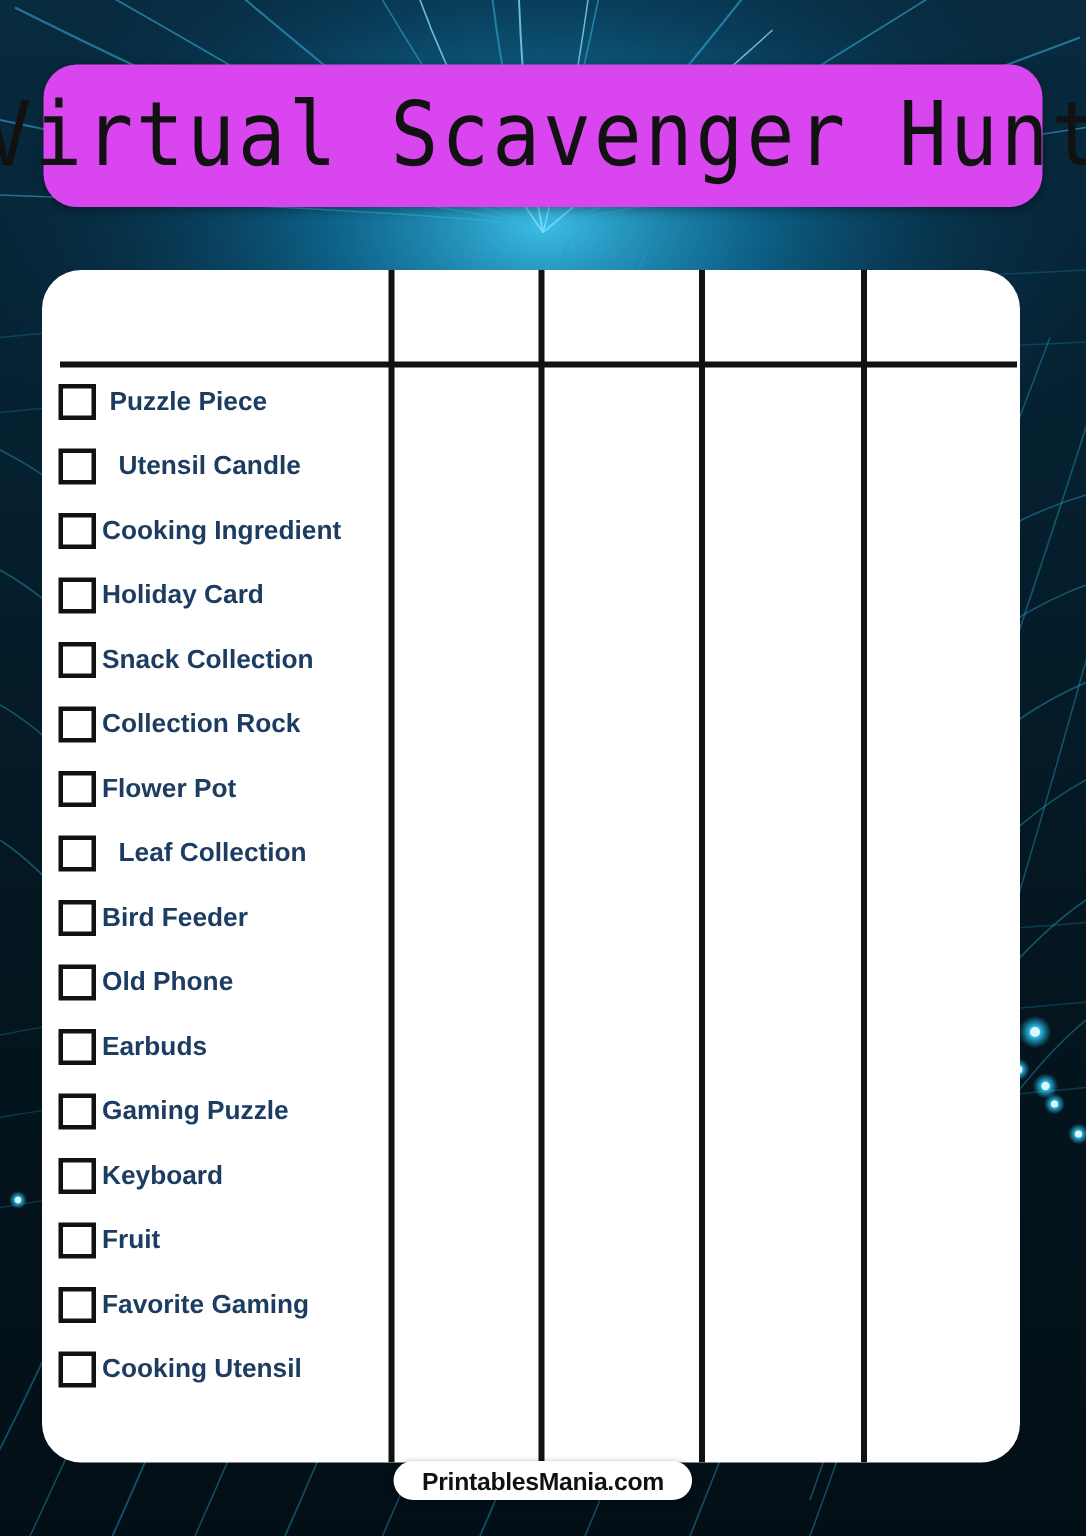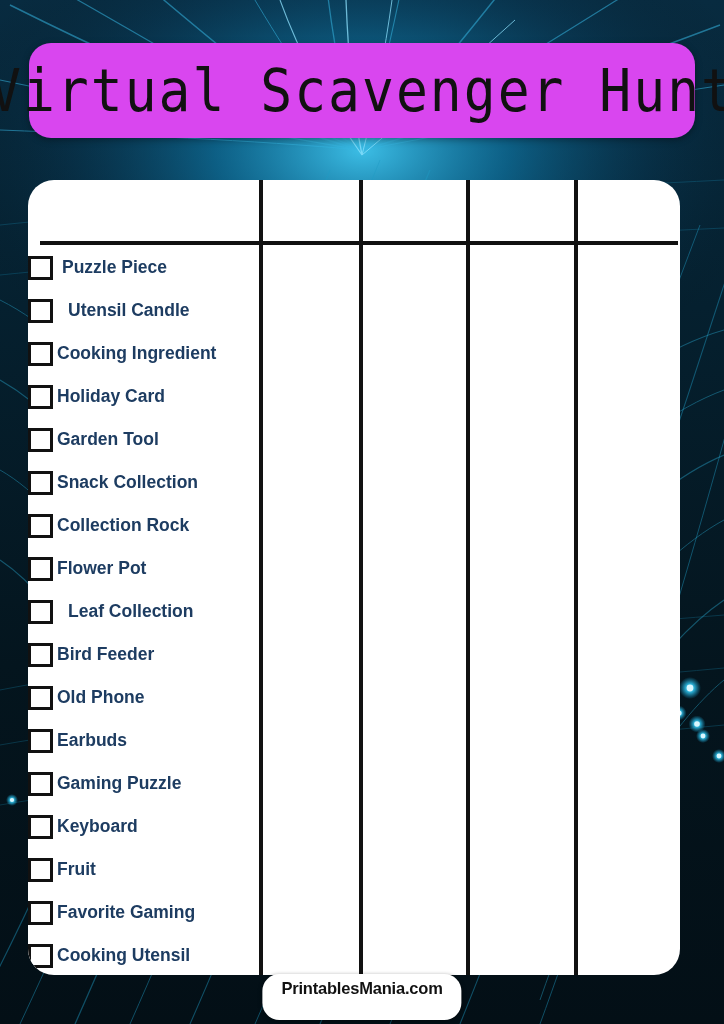--- a/index.html
+++ b/index.html
@@ -75,20 +75,21 @@
   
   .list {
     position:absolute;
     left:0; top:66px;
     width:230px;
   }
   .row {
     display:flex;
     align-items:center;
     height:43px;
+    padding-left:11px;
   }
   .cbox {
     width:25px; height:24px;
     border:3px solid #111111;
     background:#ffffff;
     flex:0 0 auto;
   }
   .row-label {
     font-size:17.5px;
     font-weight:bold;
@@ -100,21 +101,21 @@
   .gap-1 .row-label { margin-left:15px; }
   .gap-2 .row-label { margin-left:4px; }
 
   
   .footer-badge {
     position:absolute;
     left:50%; top:974px;
     transform:translateX(-50%);
     background:#ffffff;
     border-radius:17px;
-    padding:6px 19px 23px 19px;
+    padding:6px 19px 3px 19px;
     z-index:6;
     box-shadow:0 1px 4px rgba(0,0,0,.4);
     text-align:right;
   }
   .footer-text {
     font-size:16.5px;
     font-weight:bold;
     color:#111111;
     white-space:nowrap;
     letter-spacing:-.2px;
@@ -249,24 +250,20 @@
         <div class="row gap-2">
           <div class="cbox"></div>
           <div class="row-label">Cooking Ingredient</div>
         </div>
         <div class="row gap-2">
           <div class="cbox"></div>
           <div class="row-label">Holiday Card</div>
         </div>
         <div class="row gap-2">
           <div class="cbox"></div>
-          <div class="row-label">Garden Tool</div>
-        </div>
-        <div class="row gap-2">
-          <div class="cbox"></div>
           <div class="row-label">Snack Collection</div>
         </div>
         <div class="row gap-2">
           <div class="cbox"></div>
           <div class="row-label">Collection Rock</div>
         </div>
         <div class="row gap-2">
           <div class="cbox"></div>
           <div class="row-label">Flower Pot</div>
         </div>

